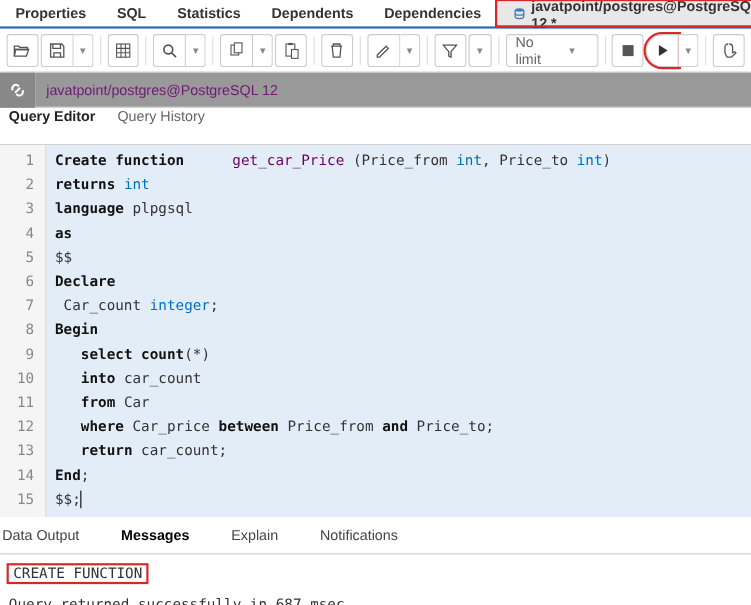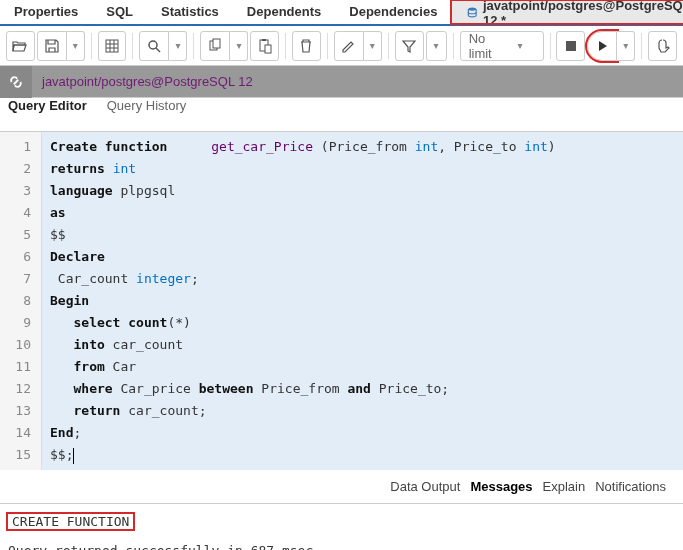--- a/index.html
+++ b/index.html
@@ -26,21 +26,21 @@
 .code-area { display:flex; background: #e3edf7; }
 .gutter { width: 42px; background: #f5f5f5; text-align: right; padding-right: 10px; color: #888; font-family: "Consolas", monospace; font-size: 13px; line-height: 22px; padding-top:4px; padding-bottom:4px; border-right:1px solid #ddd;}
 .gutter div { height: 22px; }
 .code { flex:1; font-family: "Consolas", monospace; font-size: 13px; line-height: 22px; padding: 4px 8px; white-space: pre; color:#333;}
 .code .line { height:22px; }
 .kw { color: #111; font-weight: bold; }
 .fn { color: #660066; margin-left: 36px; }
 .ty { color: #0070c1; }
 .op { color: #333; }
 .caret { display:inline-block; width:1px; height:16px; background:#000; vertical-align:middle;}
-.output-tabs { display:flex; height: 34px; border-bottom: 1px solid #ccc; align-items:center; padding: 0 17px; gap: 10px; justify-content: flex-end;}
+.output-tabs { display:flex; height: 34px; border-bottom: 1px solid #ccc; align-items:center; padding: 0 2px; gap: 38px;}
 .output-tabs .otab { cursor:pointer; color:#444;}
 .output-tabs .otab.active { font-weight:bold; color:#000;}
 .messages { padding: 10px 8px; font-family: "Consolas", monospace; font-size: 13px; color:#333;}
 .msg-create { display:inline-block; padding:0 4px; outline: 2px solid #d62828; margin-bottom: 14px;}
 svg { display:block;}
 </style>
 </head>
 <body>
 
 <div class="top-tabs">

